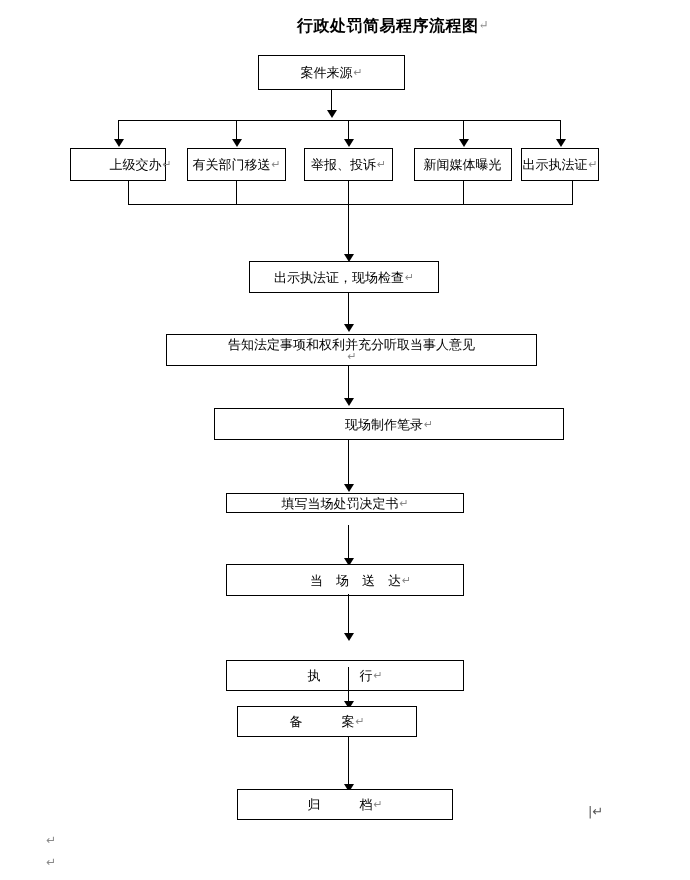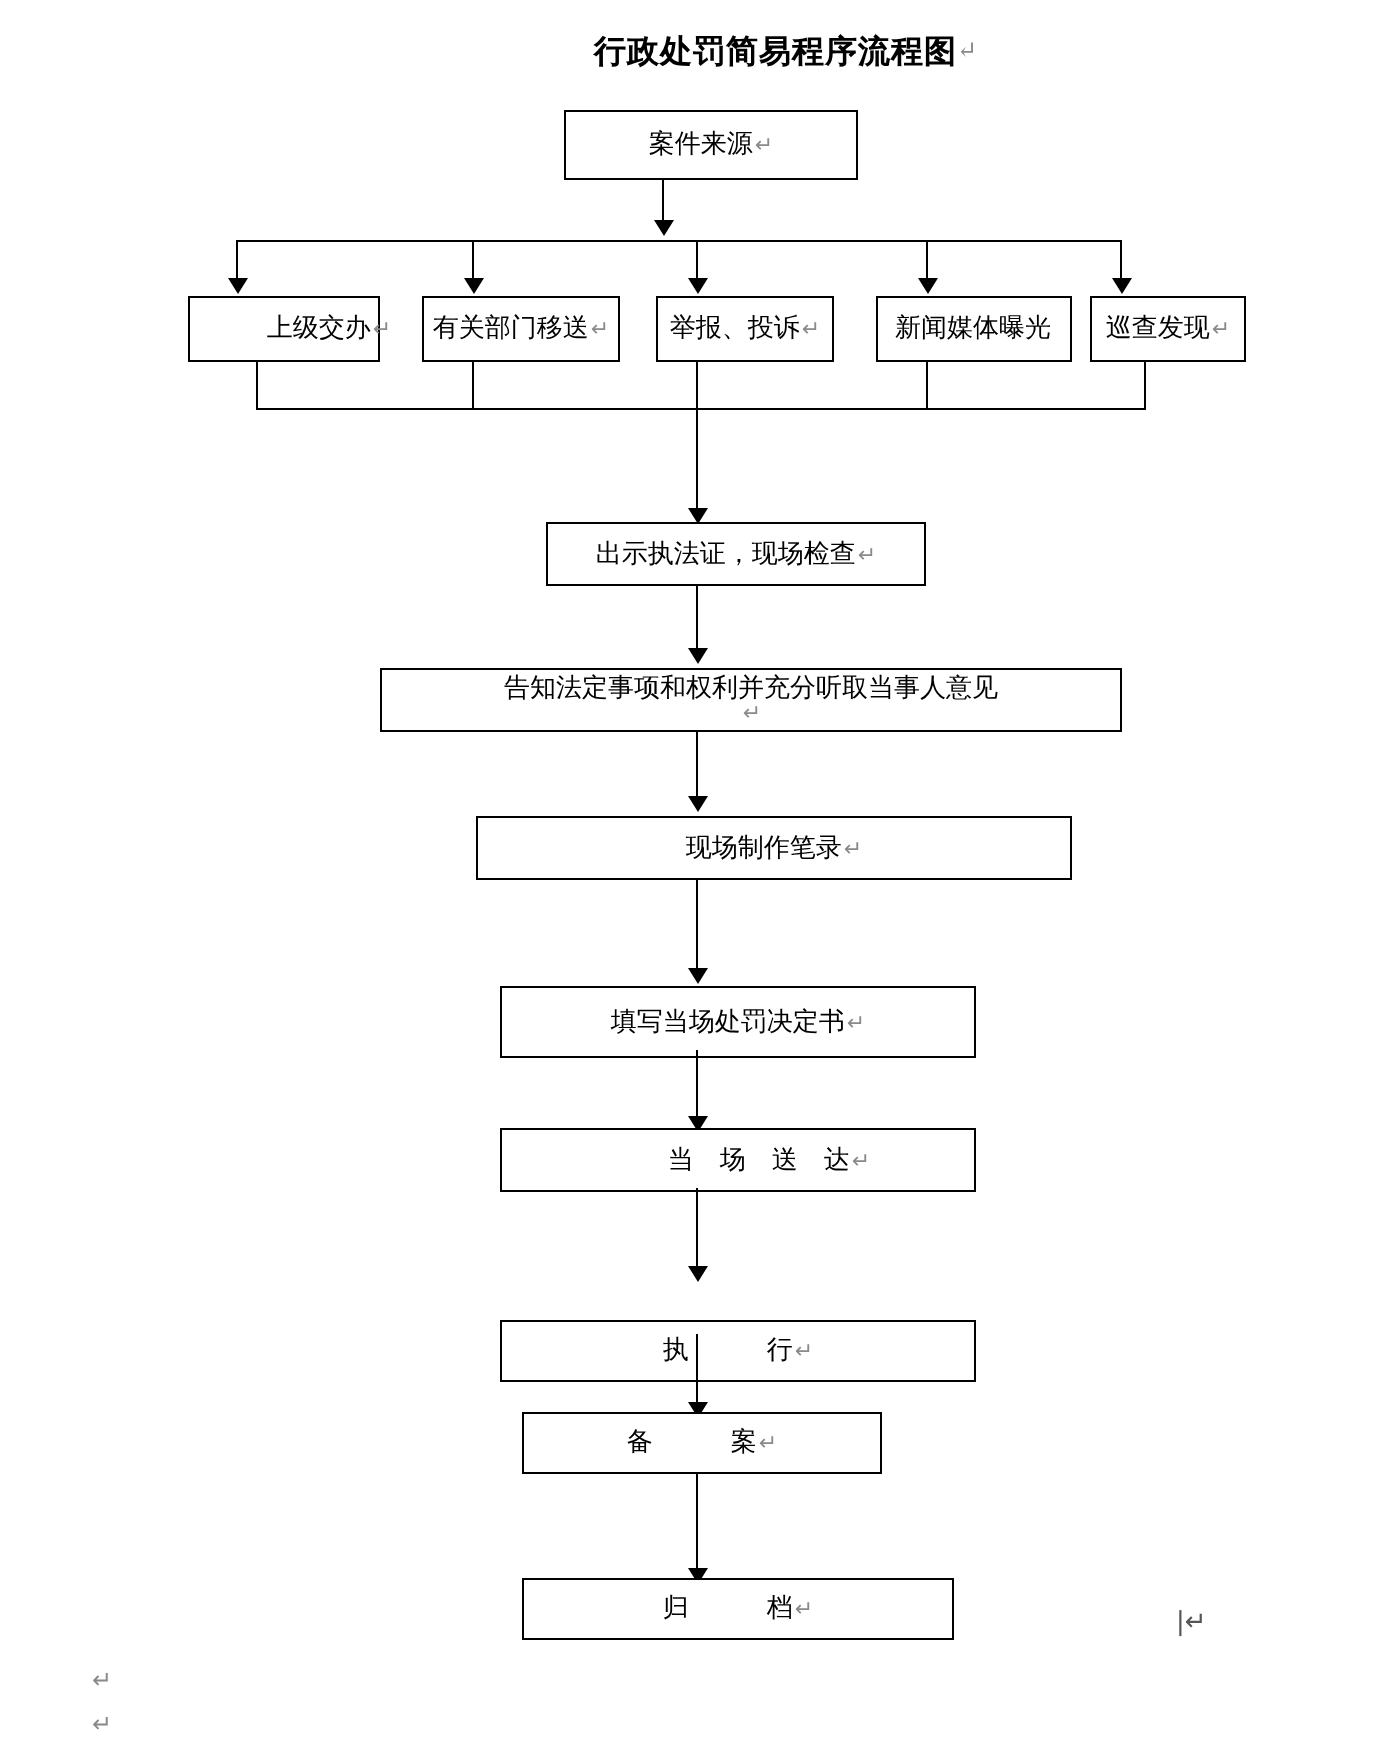--- a/index.html
+++ b/index.html
@@ -47,21 +47,20 @@
     box-sizing: border-box;
     border: 1px solid #000000;
     background: #ffffff;
     display: flex;
     align-items: center;
     justify-content: center;
     font-size: 13px;
     line-height: 1;
     white-space: nowrap;
     font-family: "DejaVu Sans", "Liberation Sans", sans-serif;
-    margin-left: 24px;
   }
   .node .txt { display: inline-block; }
   .pilcrow-mark {
     font-size: 11px;
     color: #8a8a8a;
     margin-left: 1px;
     vertical-align: 1px;
   }
 
   
@@ -144,21 +143,21 @@
     <span class="txt">举报、投诉</span>
       <span class="pilcrow-mark">↵</span>
   </div>
 
   <div class="node" style="left:414px; top:148px; width:98px; height:33px;">
     <span class="txt">新闻媒体曝光</span>
       <span class="pilcrow-mark"></span>
   </div>
 
   <div class="node" style="left:521px; top:148px; width:78px; height:33px;">
-    <span class="txt">巡查发现</span>
+    <span class="txt">出示执法证</span>
       <span class="pilcrow-mark">↵</span>
   </div>
 
   <div class="vline" style="left:128px; top:181px; height:24px;"></div>
   <div class="vline" style="left:236px; top:181px; height:24px;"></div>
   <div class="vline" style="left:348px; top:181px; height:24px;"></div>
   <div class="vline" style="left:463px; top:181px; height:24px;"></div>
   <div class="vline" style="left:572px; top:181px; height:24px;"></div>
 
   <div class="hline" style="left:128px; top:204px; width:445px;"></div>
@@ -175,29 +174,29 @@
   <div class="arrowhead" style="left:344px; top:324px;"></div>
 
   <div class="node" style="left:166px; top:334px; width:371px; height:32px;flex-direction:column;">
     <span class="txt">告知法定事项和权利并充分听取当事人意见</span>
       <span class="pilcrow-mark">↵</span>
   </div>
 
   <div class="vline" style="left:348px; top:366px; height:34px;"></div>
   <div class="arrowhead" style="left:344px; top:398px;"></div>
 
-  <div class="node" style="left:214px; top:408px; width:298px; height:32px;">
+  <div class="node" style="left:214px; top:408px; width:350px; height:32px;">
     <span class="txt">现场制作笔录</span>
       <span class="pilcrow-mark">↵</span>
   </div>
 
   <div class="vline" style="left:348px; top:440px; height:46px;"></div>
   <div class="arrowhead" style="left:344px; top:484px;"></div>
 
-  <div class="node" style="left:226px; top:493px; width:238px; height:36px;">
+  <div class="node" style="left:226px; top:493px; width:238px; height:20px;">
     <span class="txt">填写当场处罚决定书</span>
       <span class="pilcrow-mark">↵</span>
   </div>
 
   <div class="vline" style="left:348px; top:525px; height:36px;"></div>
   <div class="arrowhead" style="left:344px; top:558px;"></div>
 
   <div class="node" style="left:226px; top:564px; width:238px; height:32px;padding-left:31px;">
     <span class="txt">当　场　送　达</span>
       <span class="pilcrow-mark">↵</span>

